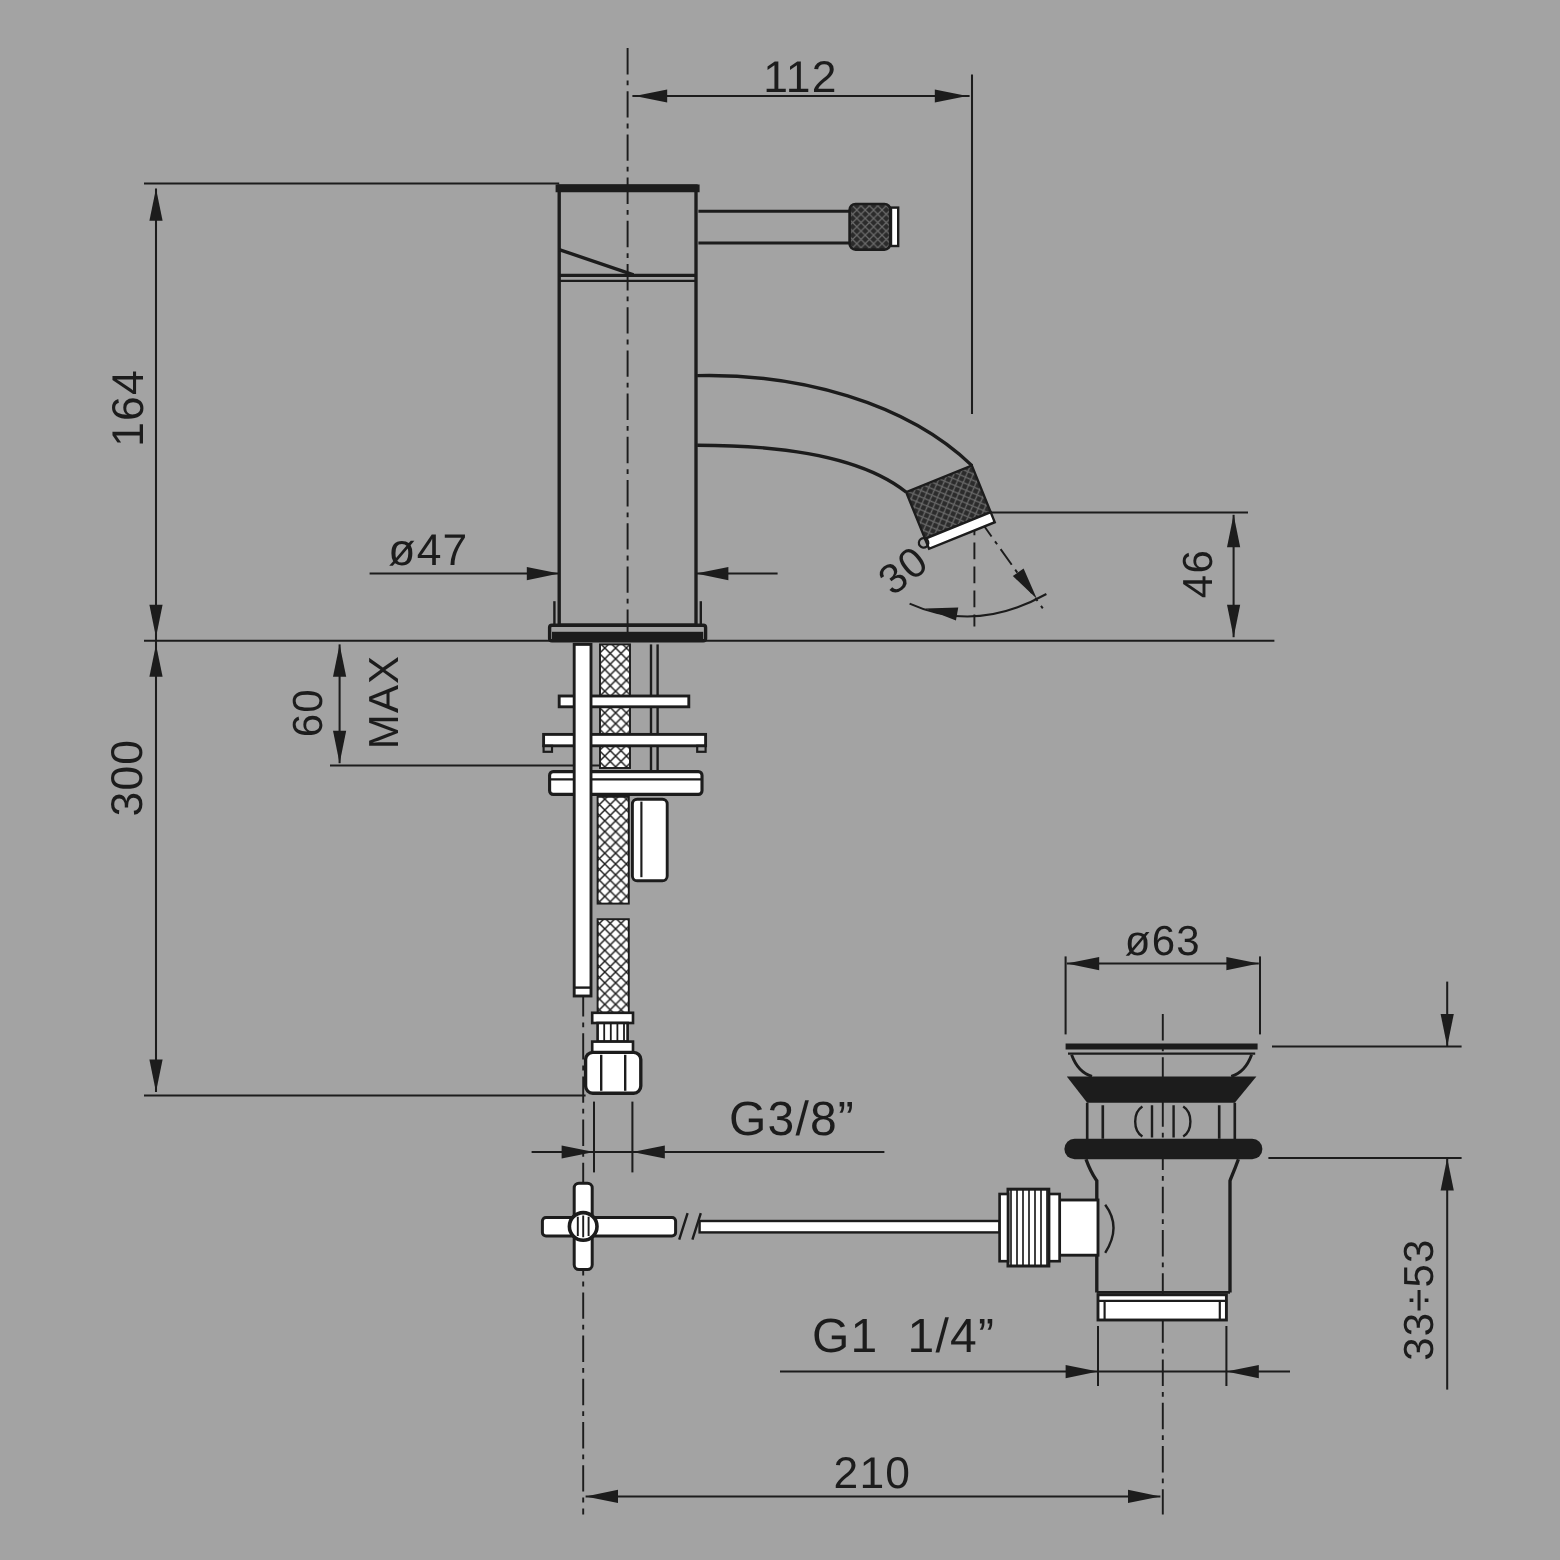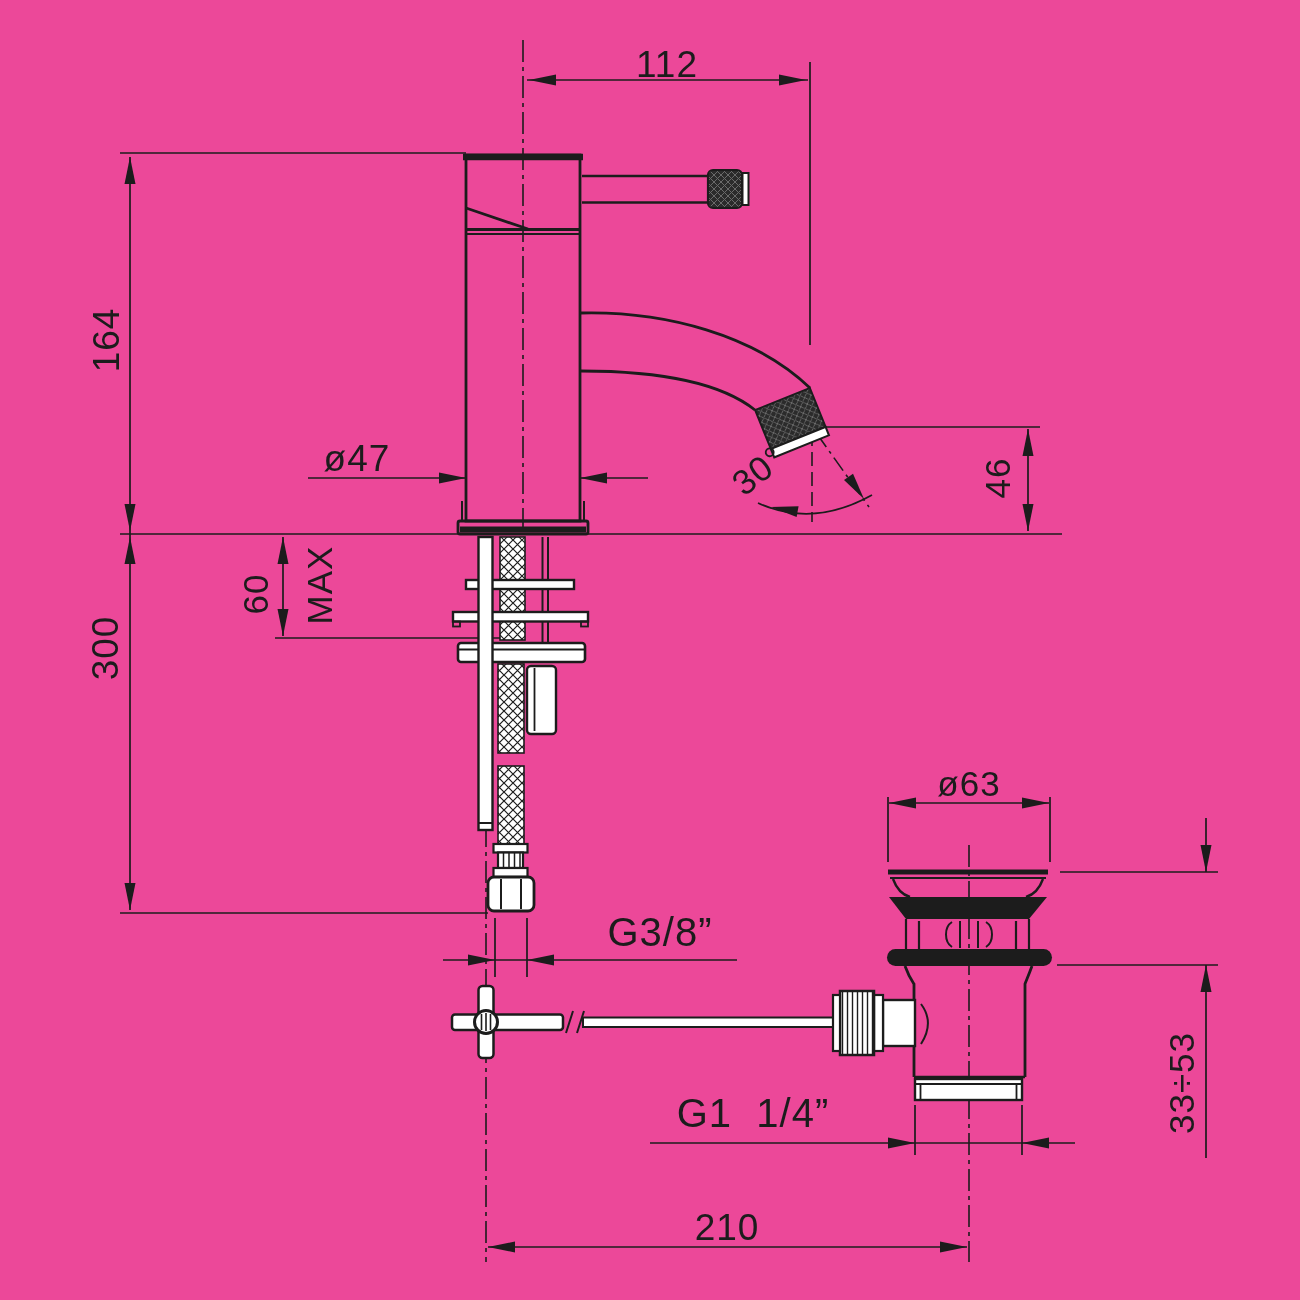--- a/index.html
+++ b/index.html
@@ -1,16 +1,16 @@
 <!DOCTYPE html>
 <html><head>
 <meta charset="utf-8">
 <style>
   html,body{margin:0;padding:0;background:#ffffff;}
-  .stage{width:1300px;height:1300px;position:relative;background:#ec4899;overflow:hidden;}
+  .stage{width:1300px;height:1300px;position:relative;background:#a3a3a3;overflow:hidden;}
   svg{display:block;}
   text{font-family:"Liberation Sans","DejaVu Sans",sans-serif;fill:#1c1c1c;letter-spacing:1px;}
   .dimtxt{font-size:37px;}
   .dimtxt-sm{font-size:35px;}
   .thrtxt{font-size:40px;}
 </style>
 </head>
 <body>
 
 <div class="stage">

